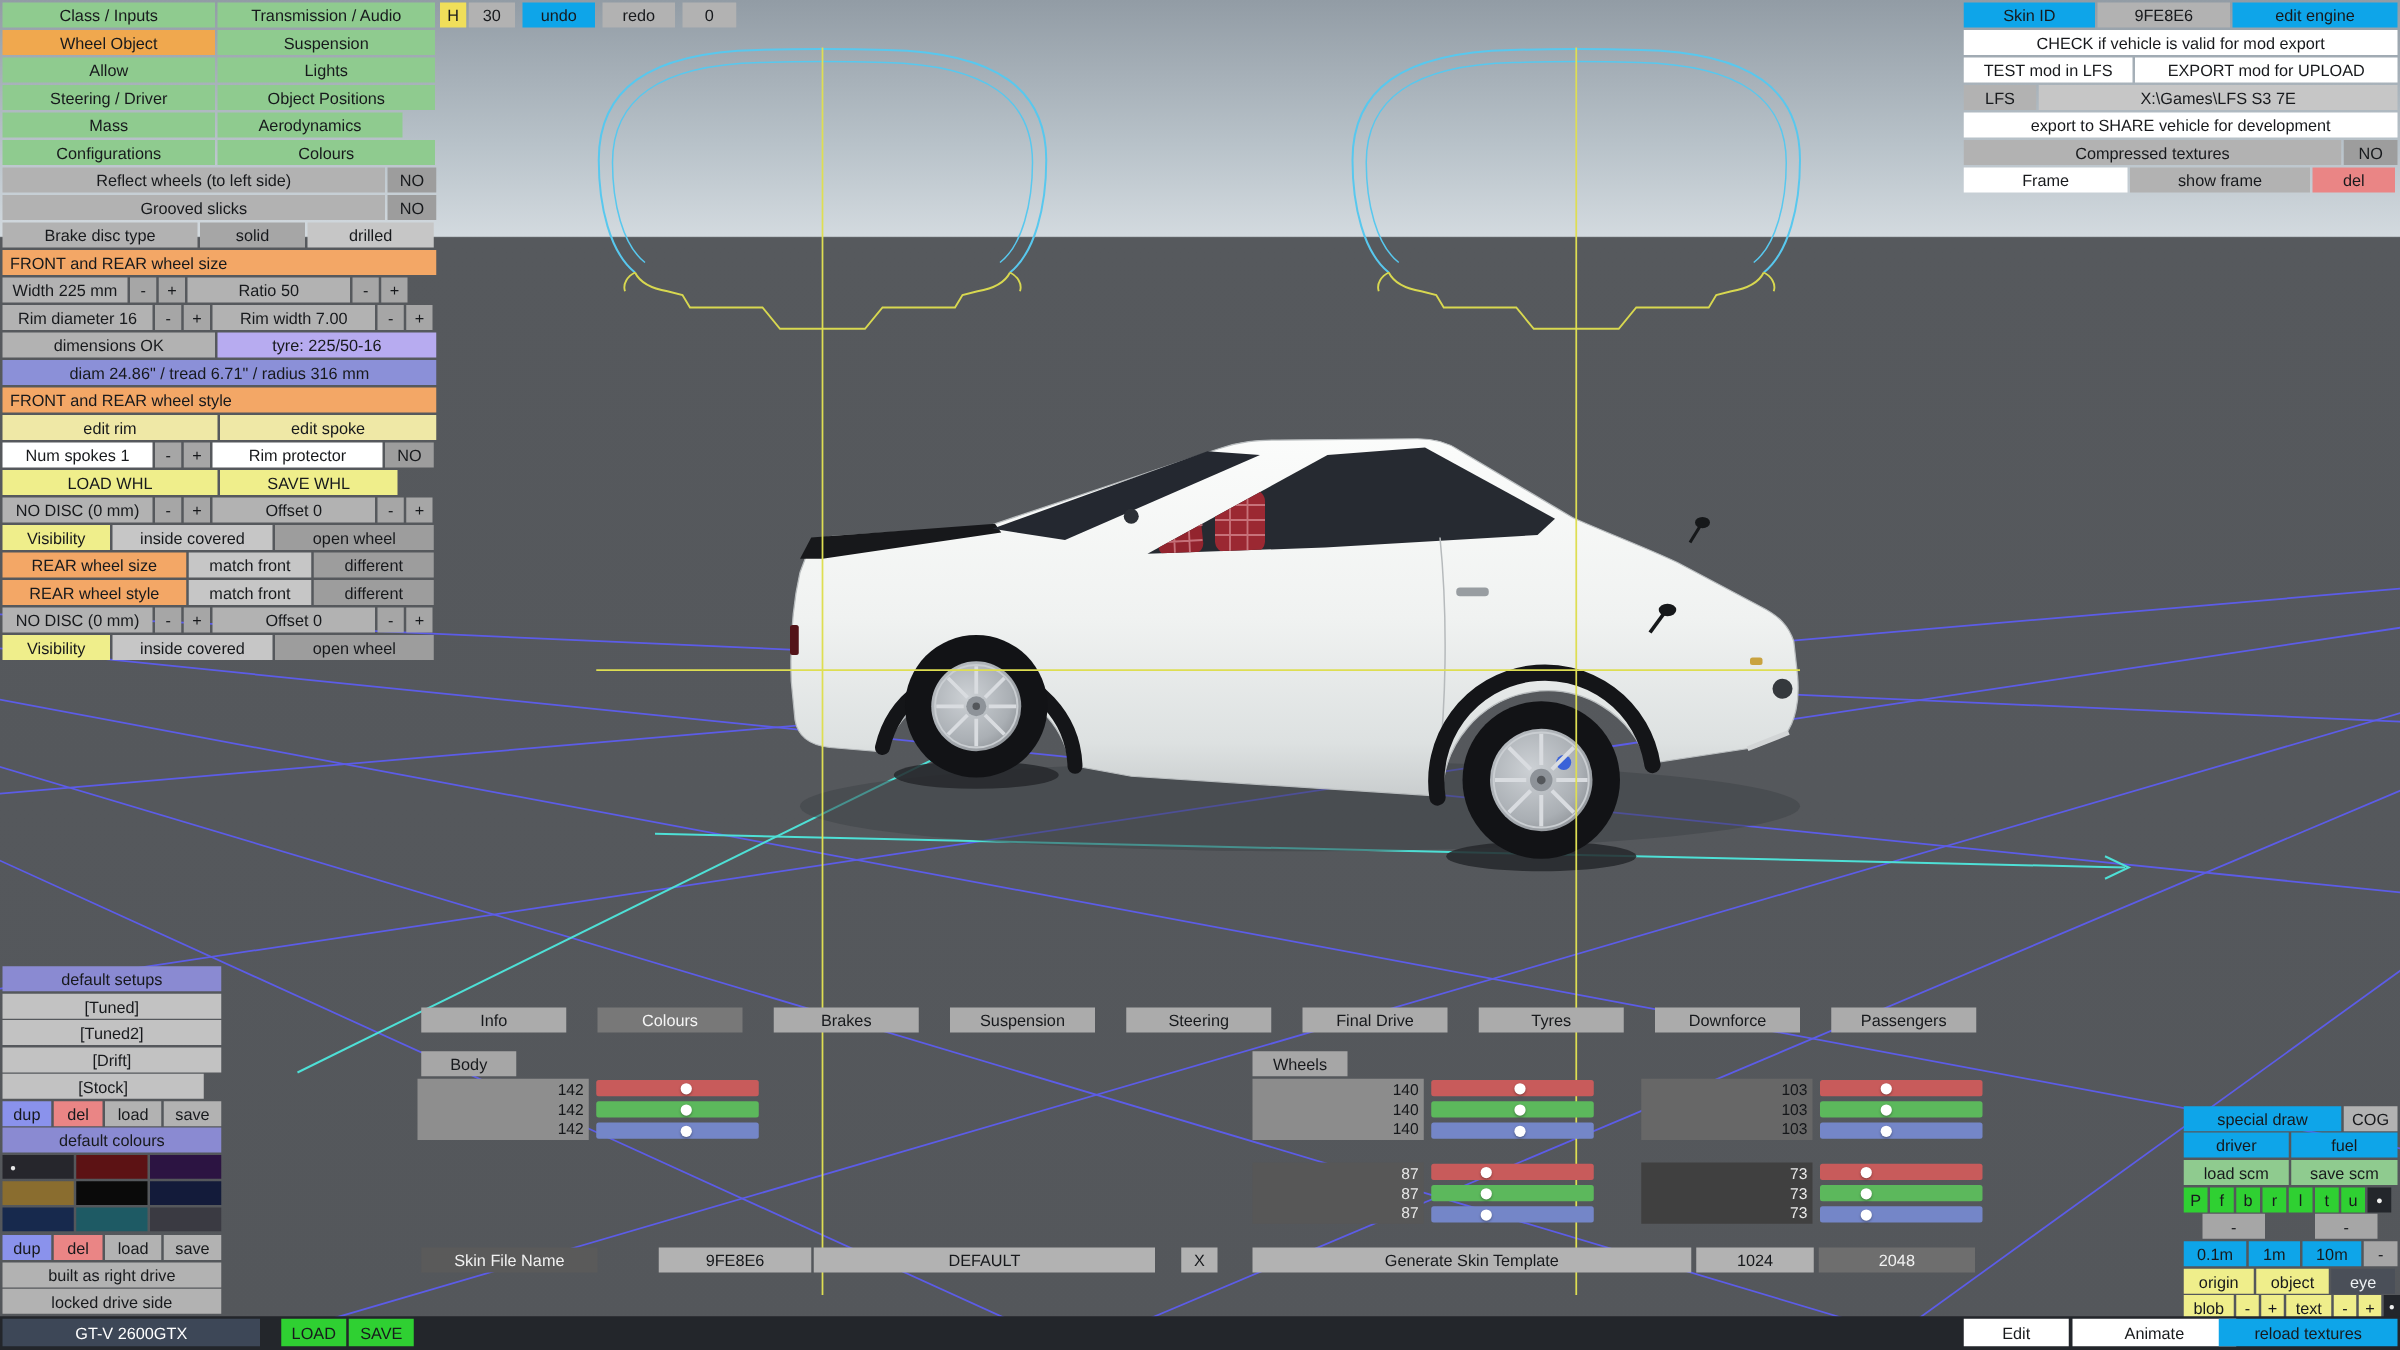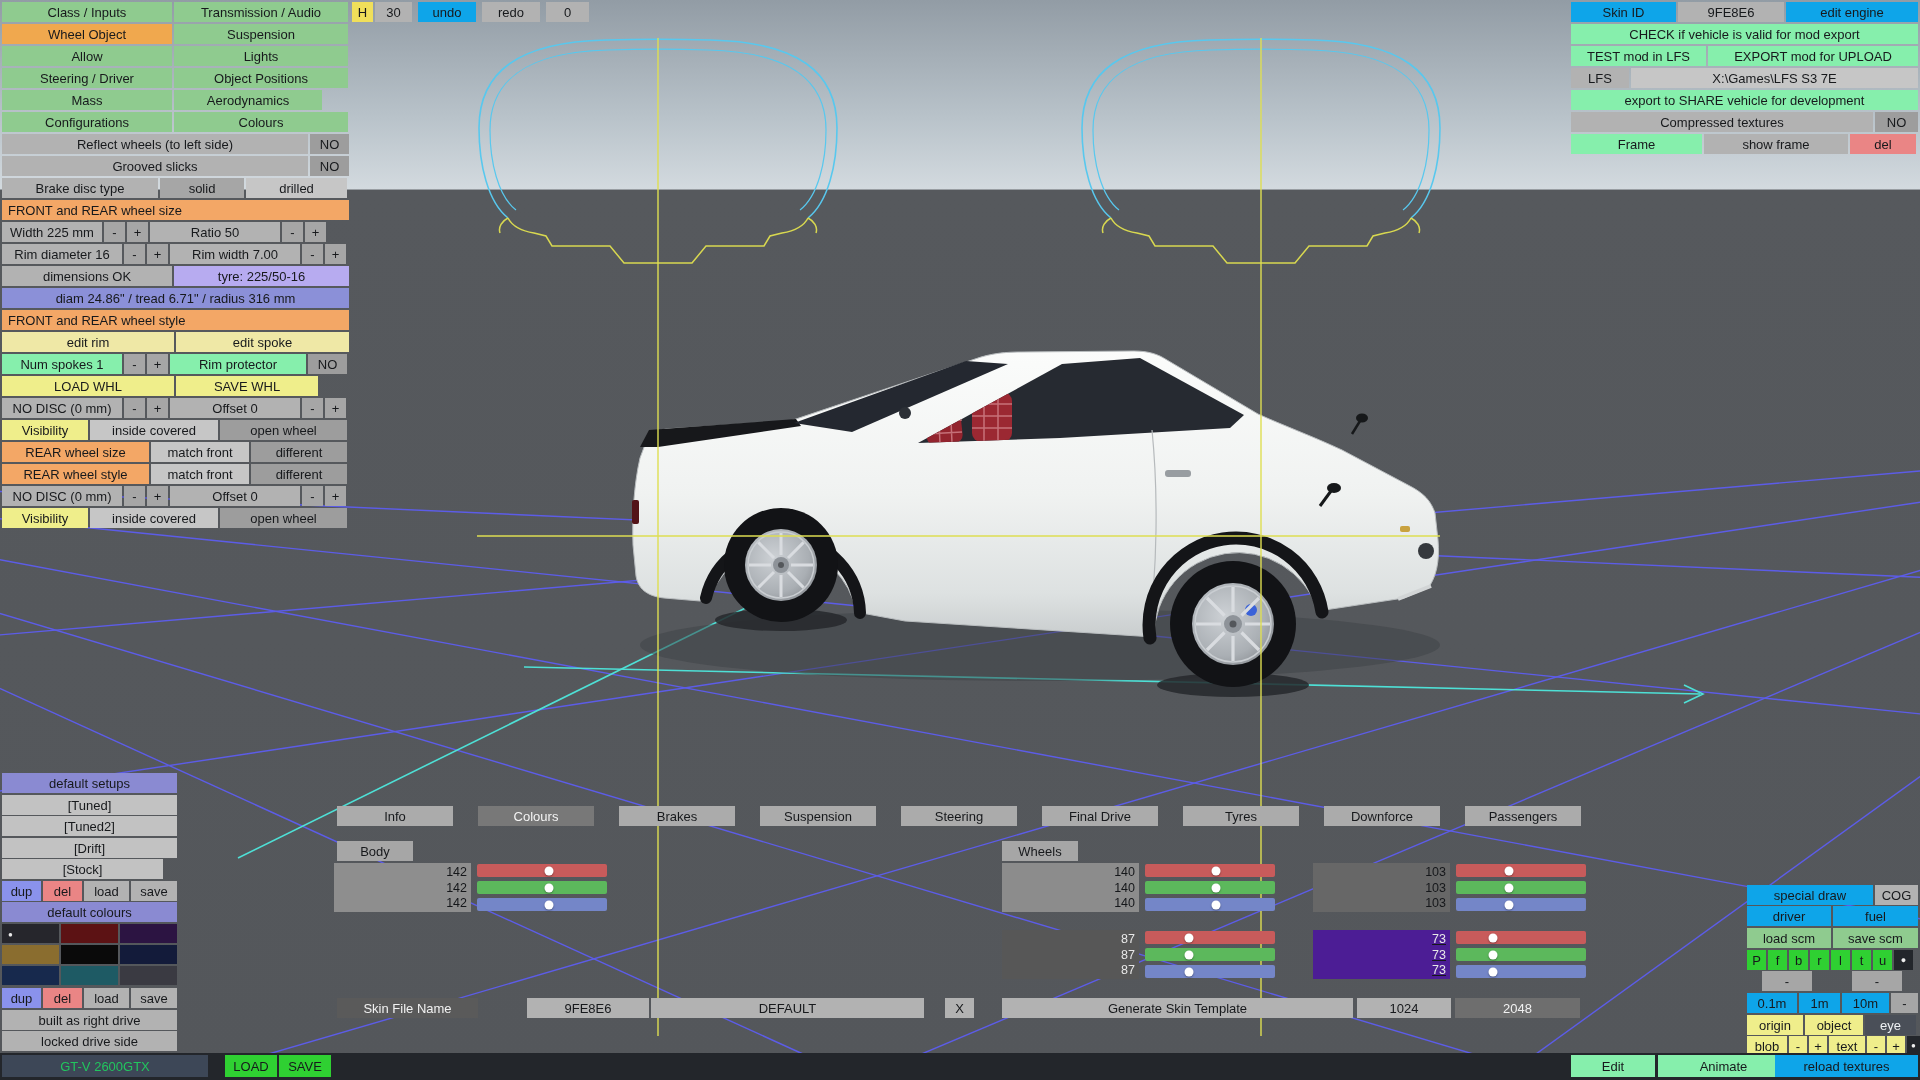--- a/index.html
+++ b/index.html
@@ -13,30 +13,30 @@
   .green{background:#8fcb8f}
   .orange{background:#f0a84e}
   .hdr{background:#f3a766}
   .gray{background:#b2b2b2}
   .graL{background:#c6c6c6}
   .graD{background:#9d9d9d}
   .graM{background:#a6a6a6}
   .yellow{background:#efee8b}
   .hbtn{background:#f0df5a}
   .cream{background:#efe8a6}
-  .cyan{background:#86efac}
+  .cyan{background:#ffffff}
   .purple{background:#0ea5e9}
   .lilac{background:#b7abf0}
   .blueR{background:#8b90d8}
   .red{background:#ea8585}
   .blueB{background:#8a92ec}
   .lime{background:#2fd032}
   .dark{background:#5a5a5a;color:#f1f1f1}
   .sel2048{background:#6e6e6e;color:#f1f1f1}
-  .navy{background:#3d4757;color:#22c55e}
+  .navy{background:#3d4757;color:#ffffff}
   .eyebtn{background:#4a4f58;color:#eef1f4}
   .dkcell{background:#23262b;color:#eee}
   .phead{background:#8a8ad2}
   .setup{background:#c2c2c2}
   .tab{width:116px;background:#ababab}
   .tab-sel{background:#787878;color:#f4f4f4}
   .strip{position:absolute;left:0;top:1053px;width:1920px;height:27px;background:#23262b}
   .strip .b{position:absolute;top:2px;height:22px}
   .cblock{position:absolute;display:flex;gap:6px}
   .preview{width:137px;height:49px;display:flex;flex-direction:column;align-items:flex-end;justify-content:space-between;padding:2px 4px;font-size:12.5px;color:#15171a}
@@ -448,21 +448,21 @@
     <div class="track" style="background: rgb(92, 184, 92); --p: 34.11764705882353%;">
         <i class="dot"></i>
       </div>
     <div class="track" style="background: rgb(116, 134, 200); --p: 34.11764705882353%;">
         <i class="dot"></i>
       </div>
   </div>
 </div>
 
 <div class="cblock" style="left:1313px;top:930px">
-  <div class="preview" style="background: #4c1d95; text-decoration: underline;">
+  <div class="preview" style="background: #404040;">
     <span style="color:#e8e8e8">73</span>
     <span style="color:#e8e8e8">73</span>
     <span style="color:#e8e8e8">73</span>
   </div>
   <div class="sliders">
     <div class="track" style="background: rgb(200, 91, 91); --p: 28.627450980392155%;">
         <i class="dot"></i>
       </div>
     <div class="track" style="background: rgb(92, 184, 92); --p: 28.627450980392155%;">
         <i class="dot"></i>

